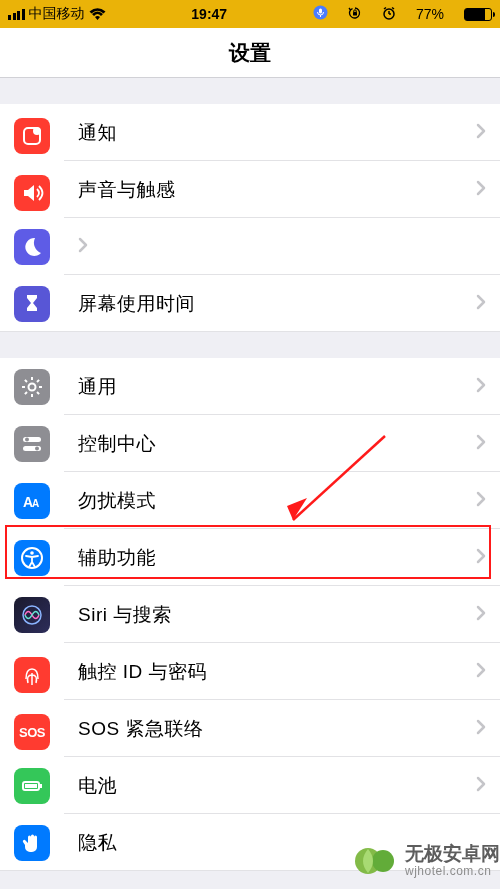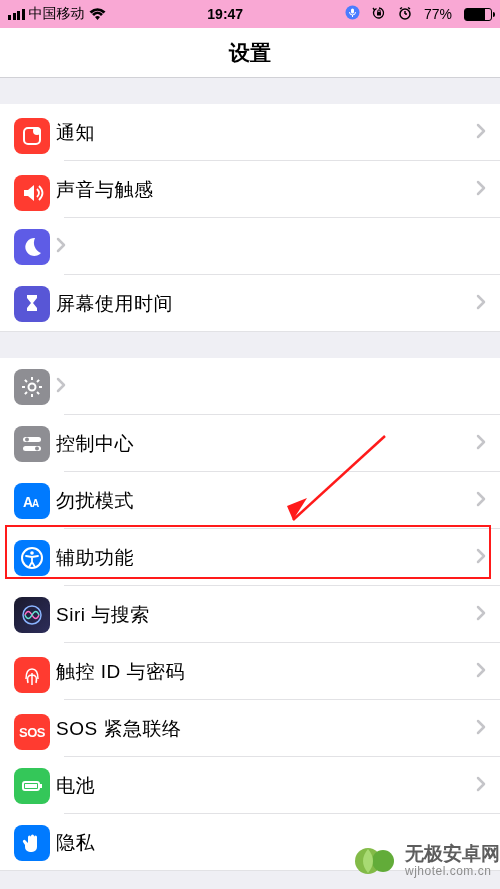--- a/index.html
+++ b/index.html
@@ -6,30 +6,30 @@
     body {
       width: 500px;
       height: 889px;
       background: #efeff4;
       font-family: -apple-system, "PingFang SC", "Helvetica Neue", sans-serif;
       overflow: hidden;
       position: relative;
     }
     .status-bar {
       height: 28px;
-      background: #f9a8d4;
+      background: #eab308;
       display: flex;
       align-items: center;
       justify-content: space-between;
       padding: 0 8px;
       font-size: 14px;
       font-weight: 500;
     }
     .sb-left { display: flex; align-items: center; gap: 4px; }
-    .sb-right { display: flex; align-items: center; gap: 12px; }
+    .sb-right { display: flex; align-items: center; gap: 20px; }
     .signal { display: inline-flex; align-items: flex-end; gap: 1.5px; }
     .signal i { width: 3px; background: #000; display: block; }
     .signal i:nth-child(1){height:5px}.signal i:nth-child(2){height:7px}.signal i:nth-child(3){height:9px}.signal i:nth-child(4){height:11px}
     .wifi-icon, .mic-icon, .lock-icon, .clock-icon { display: inline-flex; }
     .battery { display: inline-flex; align-items: center; border: 1.5px solid #000; border-radius: 3px; width: 28px; height: 13px; position: relative; }
     .battery::after { content:''; position:absolute; right:-4px; top:3px; width:2px; height:5px; background:#000; border-radius:0 2px 2px 0; }
     .battery-fill { background:#000; height:100%; width:77%; border-radius:1px 0 0 1px; }
     .nav-bar {
       height: 50px;
       background:#fff;
@@ -40,21 +40,21 @@
       font-weight:600;
       border-bottom:1px solid #d1d1d6;
     }
     .group-spacer { height: 26px; }
     .settings-list { background:#fff; }
     .row {
       height: 57px;
       padding: 0 14px 0 14px;
       display:flex;
       align-items:center;
-      gap: 6px;
+      gap: 28px;
       position: relative;
     }
     .row::after {
       content:'';
       position:absolute; left:64px; right:0; bottom:0;
       height:1px; background:#e2e2e5;
     }
     .group .row:last-child::after { left: 0; }
     .icon-box {
       width: 36px; height: 36px; border-radius: 8px;
@@ -202,20 +202,21 @@
     </div>
     <div class="group-spacer"></div>
     <div class="settings-list group">
       <div class="row">
       <div class="icon-box ic-gray">
           <svg width="24" height="24" viewBox="0 0 24 24">
             <circle cx="12" cy="12" r="3.5" fill="none" stroke="#fff" stroke-width="2"></circle>
             <path d="M12 2v3M12 19v3M2 12h3M19 12h3M4.9 4.9l2.1 2.1M17 17l2.1 2.1M4.9 19.1l2.1-2.1M17 7l2.1-2.1" stroke="#fff" stroke-width="2"></path>
           </svg>
         </div>
+      <div class="row-label">通用</div>
       <span class="chevron">
         <svg width="10" height="16" viewBox="0 0 10 16">
             <path d="M2 2l6 6-6 6" stroke="currentColor" stroke-width="2.5" fill="none" stroke-linecap="round" stroke-linejoin="round"></path>
           </svg>
       </span>
       </div>
       <div class="row">
       <div class="icon-box ic-gray">
           <svg width="24" height="24" viewBox="0 0 24 24">
             <rect x="3" y="5" width="18" height="5" rx="2.5" fill="#fff"></rect>

